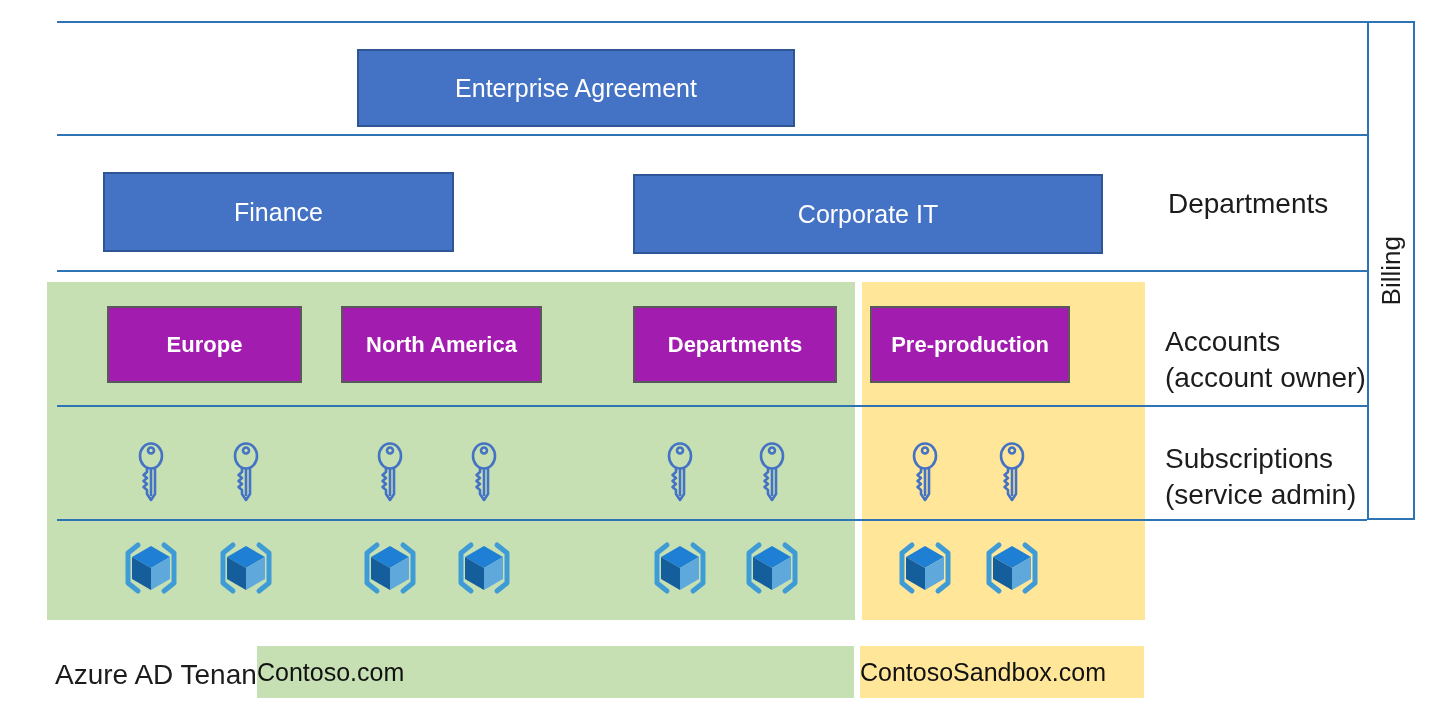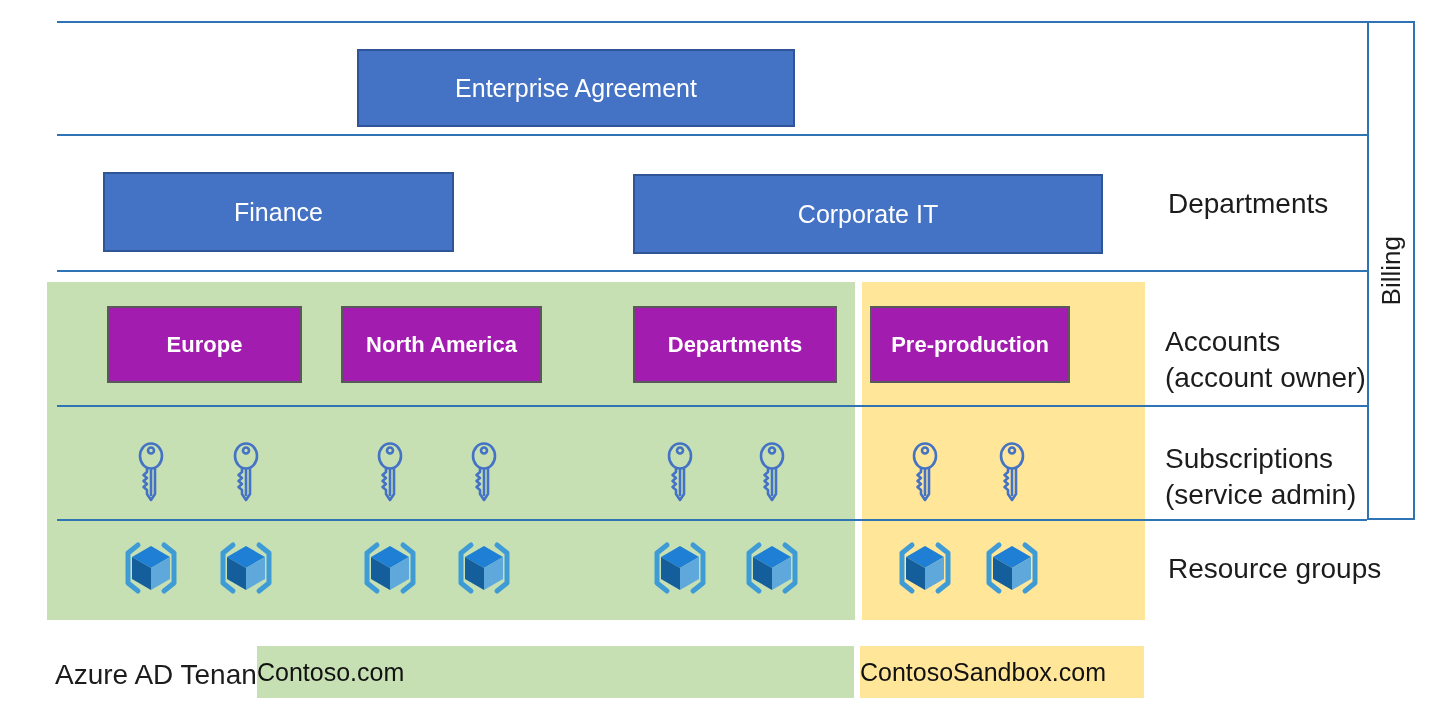--- a/index.html
+++ b/index.html
@@ -166,21 +166,20 @@
   <g fill="none" stroke="#4472C4" stroke-width="2.6" stroke-linejoin="round" stroke-linecap="round">
     <ellipse cx="18" cy="14" rx="11" ry="12.5"></ellipse>
     <circle cx="18" cy="8.5" r="3"></circle>
     <path d="M14 26 L14 30 L10.5 33 L14 36 L10.5 39 L14 42 L10.5 45 L14 48 L14 52 L18 58 L22 52 L22 26"></path>
     <path d="M18 28 L18 53"></path>
   </g>
 </svg>
       </div>
     </div>
 
-  <div class="abs rowlabel" style="left:1168px;top:551px;">Resource groups</div>
   <div id="cubes-layer">
       <div class="abs" style="left: 121px; top: 540px; width: 60px; height: 56px;">
 <svg class="icon" width="60" height="56" viewBox="0 0 60 56">
   <g fill="none" stroke="#3E9BD5" stroke-width="5" stroke-linecap="round" stroke-linejoin="round">
     <path d="M17 5 L7 13 L7 43 L17 51"></path>
     <path d="M43 5 L53 13 L53 43 L43 51"></path>
   </g>
   <polygon points="30,6 49,17 30,28 11,17" fill="#1E7FD4"></polygon>
   <polygon points="11,17 30,28 30,50 11,39" fill="#155E9C"></polygon>
   <polygon points="49,17 30,28 30,50 49,39" fill="#5FA8DC"></polygon>

